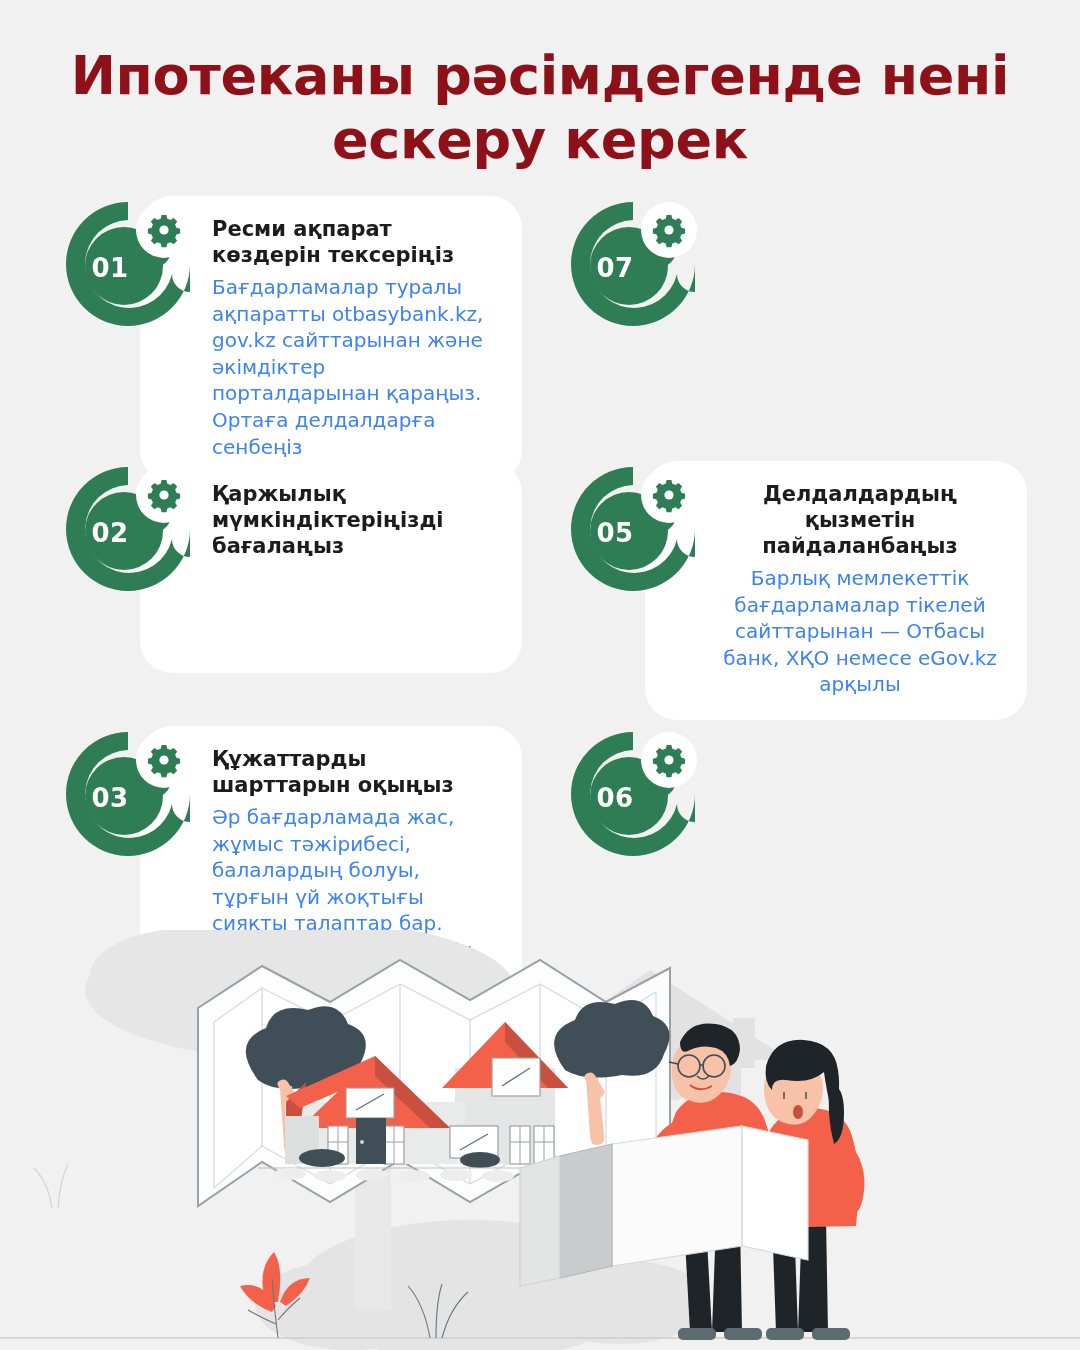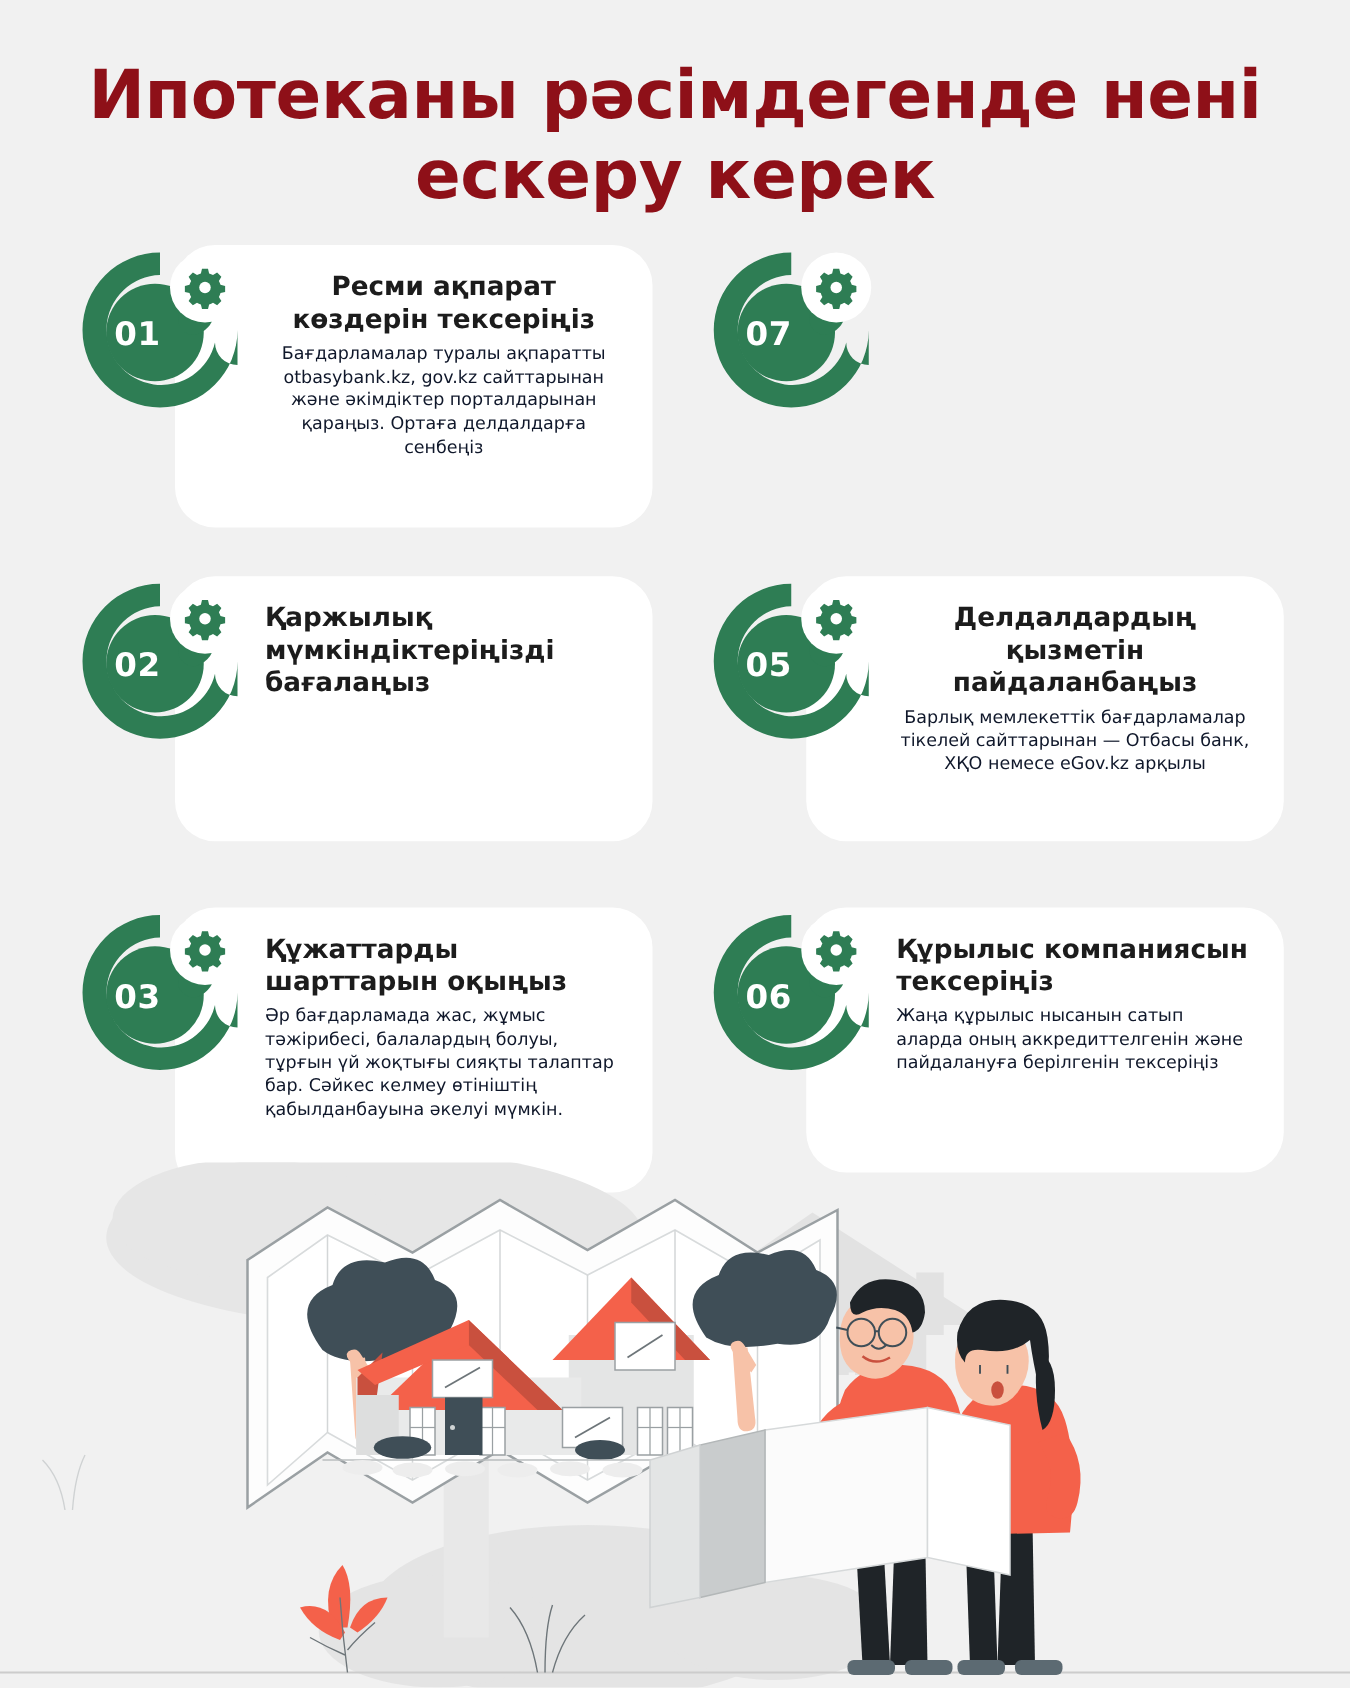--- a/index.html
+++ b/index.html
@@ -47,22 +47,22 @@
     min-height:176px;
   }
   .card-title{
     font-size:21px;
     font-weight:bold;
     color:#1c1c1c;
     line-height:1.24;
     margin:0 0 6px 0;
   }
   .card-text{
-    font-size:14px;
-    color:#0f172a;
+    font-size:20px;
+    color:#3b82f6;
     line-height:1.33;
     margin:0;
   }
 
   
   .badge{
     position:absolute;
     left:0;top:0;
     width:152px;height:152px;
     z-index:5;
@@ -93,21 +93,21 @@
 <body>
 
 <div class="page">
 
   <div class="title">Ипотеканы рәсімдегенде нені ескеру керек</div>
 
   <div class="grid">
 
     <div class="col col-left">
 
-      <div class="card" style="height:246px;text-align:center;">
+      <div class="card" style="height:246px;">
         <div class="card-body" style="min-height:226px;">
           <div class="card-title">Ресми ақпарат көздерін тексеріңіз</div>
           <div class="card-text">Бағдарламалар туралы ақпаратты otbasybank.kz, gov.kz сайттарынан және әкімдіктер порталдарынан қараңыз. Ортаға делдалдарға сенбеңіз</div>
         </div>
         <div class="badge">
           <svg viewBox="0 0 152 152" xmlns="http://www.w3.org/2000/svg" aria-hidden="true">
             <g>
               <path d="M76 14 A62 62 0 1 0 138 76 L138 104 A18 18 0 0 1 120 86 A44 44 0 1 1 76 32 Z" fill="#2e7d54"></path>
               <circle cx="72" cy="78" r="39" fill="#2e7d54"></circle>
               <path d="M96 52 q14 -4 20 6 q6 10 -4 18 q-10 8 -18 0 q-8 -8 2 -24 Z" fill="#2e7d54"></path>
@@ -223,24 +223,20 @@
               </g>
             </g>
           </svg>
           <div class="badge-num">
             <span>05</span>
           </div>
         </div>
       </div>
 
       <div class="card" style="height:248px;margin-top:17px;">
-        <div class="card-body" style="min-height:212px;">
-          <div class="card-title">Құрылыс компаниясын тексеріңіз</div>
-          <div class="card-text">Жаңа құрылыс нысанын сатып аларда оның аккредиттелгенін және пайдалануға берілгенін тексеріңіз</div>
-        </div>
         <div class="badge">
           <svg viewBox="0 0 152 152" xmlns="http://www.w3.org/2000/svg" aria-hidden="true">
             <g>
               <path d="M76 14 A62 62 0 1 0 138 76 L138 104 A18 18 0 0 1 120 86 A44 44 0 1 1 76 32 Z" fill="#2e7d54"></path>
               <circle cx="72" cy="78" r="39" fill="#2e7d54"></circle>
               <path d="M96 52 q14 -4 20 6 q6 10 -4 18 q-10 8 -18 0 q-8 -8 2 -24 Z" fill="#2e7d54"></path>
             </g>
             <g>
               <circle cx="112" cy="42" r="28" fill="#ffffff"></circle>
               <g transform="translate(112,42)" fill="#2e7d54">

